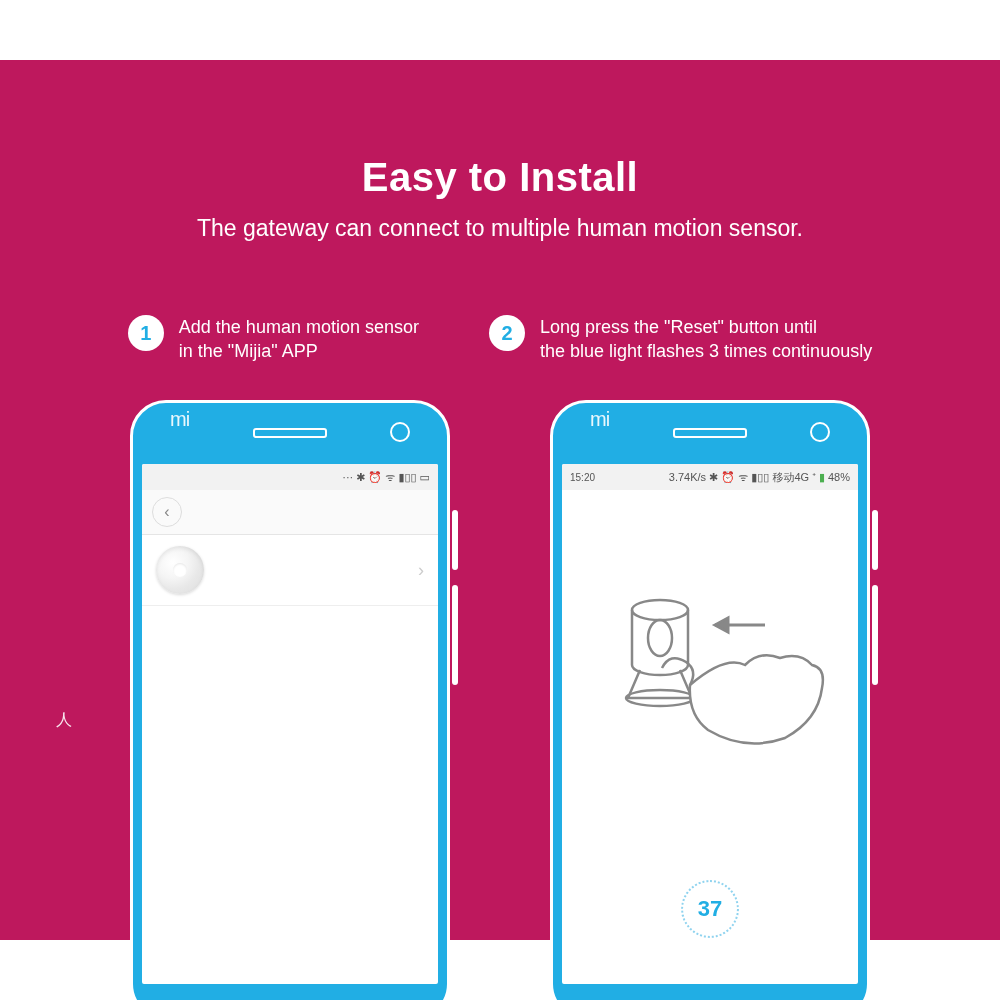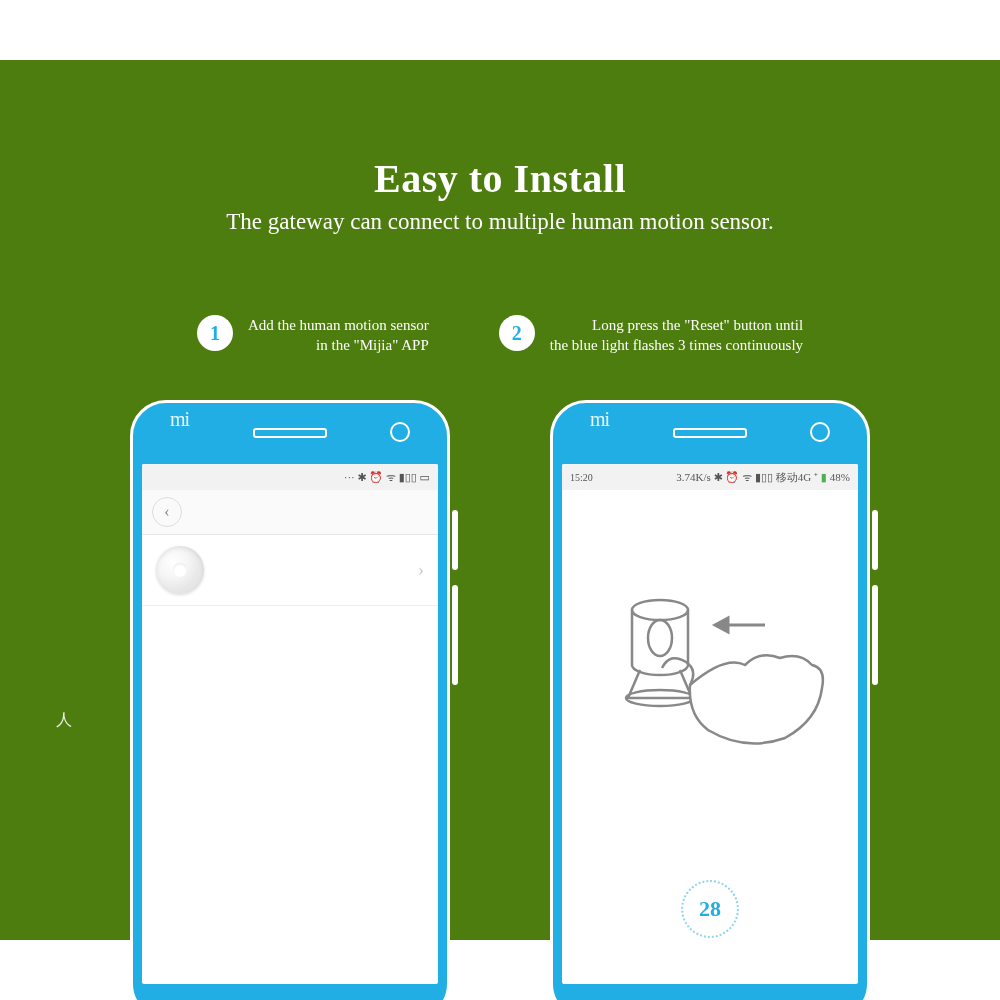--- a/index.html
+++ b/index.html
@@ -1,23 +1,23 @@
 <!DOCTYPE html>
 <html><head>
 <meta charset="utf-8">
 <style>
   html,body{margin:0;padding:0;width:1000px;height:1000px;background:#fff;font-family:"Helvetica Neue",Arial,sans-serif;}
   .canvas{width:1000px;height:1000px;position:relative;}
-  .blue-area{position:absolute;left:0;right:0;top:60px;bottom:60px;background:#4d7c0f;font-family:Liberation Serif, serif;}
+  .blue-area{position:absolute;left:0;right:0;top:60px;bottom:60px;background:#be185d;}
   .title{position:absolute;left:0;right:0;top:95px;text-align:center;color:#fff;font-size:40px;font-weight:600;letter-spacing:0.5px;}
-  .subtitle{position:absolute;left:0;right:0;top:149px;text-align:center;color:#fff;font-size:23px;font-weight:300;}
+  .subtitle{position:absolute;left:0;right:0;top:155px;text-align:center;color:#fff;font-size:23px;font-weight:300;}
   .steps{position:absolute;left:0;right:0;top:255px;display:flex;justify-content:center;gap:70px;}
   .step{display:flex;align-items:flex-start;gap:15px;}
   .badge{width:36px;height:36px;border-radius:50%;background:#fff;color:#21aee4;display:flex;align-items:center;justify-content:center;font-size:20px;font-weight:600;flex-shrink:0;}
-  .step-text{color:#fff;font-size:15px;line-height:1.35;font-weight:300;white-space:pre-line;text-align:right;}
+  .step-text{color:#fff;font-size:18px;line-height:1.35;font-weight:300;white-space:pre-line;}
   .phones{position:absolute;left:0;right:0;top:340px;display:flex;justify-content:center;gap:100px;}
   
   
   .phone{width:320px;height:620px;position:relative;}
   .phone-body{position:absolute;inset:0;border:3px solid #fff;border-radius:36px;background:#21aee4;}
   .phone-side{position:absolute;right:-8px;top:110px;width:6px;height:60px;background:#fff;border-radius:3px;}
   .phone-side2{position:absolute;right:-8px;top:185px;width:6px;height:100px;background:#fff;border-radius:3px;}
   .mi-logo{color:#fff;font-size:20px;font-weight:300;letter-spacing:-1px;text-transform:lowercase;position:absolute;left:40px;top:8px;opacity:.9;}
   .speaker{width:70px;height:6px;border-radius:3px;border:2px solid #fff;margin:0 auto;position:absolute;left:50%;transform:translateX(-50%);top:28px;}
   .front-cam{width:16px;height:16px;border:2px solid #fff;border-radius:50%;position:absolute;right:40px;top:22px;}
@@ -129,21 +129,21 @@
                   <line x1="175" y1="55" x2="125" y2="55"></line>
                   <polygon points="125,55 138,48 138,62"></polygon>
                 </g>
 
                 <g stroke="#888" stroke-width="2.5" fill="#fff">
                   <path d="M100 115 Q135 85 155 95 Q170 80 190 88 Q210 82 222 95 Q236 98 232 118 Q228 150 195 168 Q155 182 118 160 Q98 145 100 115 Z"></path>
                   <path d="M100 115 Q108 100 96 92 Q80 82 72 98" fill="none"></path>
                 </g>
               </svg>
             </div>
-            <div class="countdown">28</div>
+            <div class="countdown">37</div>
           </div>
         </div>
       </div>
 
     </div>
 
     <div class="edge-char">人</div>
 
   </div>
 </div>

